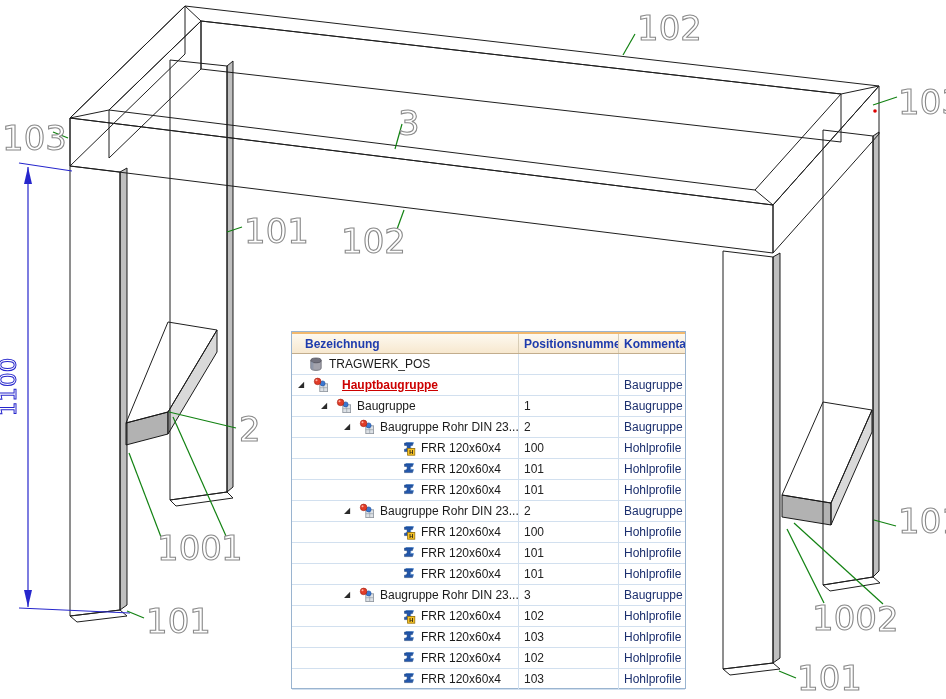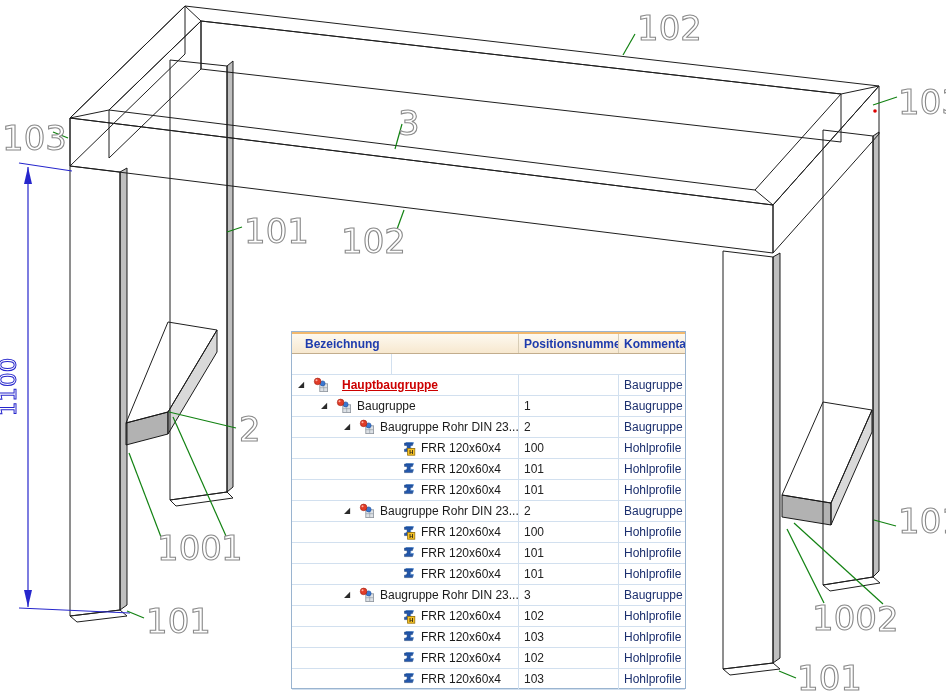--- a/index.html
+++ b/index.html
@@ -164,20 +164,30 @@
 </svg>
 
 <div id="pos-table">
   <div id="pos-head">
     <div class="hcell h-label">Bezeichnung</div>
     <div class="hcell h-pos">Positionsnummer</div>
     <div class="hcell h-comment">Kommentar</div>
   </div>
   <div id="tree-body">
         <div class="trow">
+          <div class="cell c-label" style="padding-left: 16px;">
+            <span class="ticon">
+              <svg viewBox="0 0 16 16" width="16" height="16">
+                <path d="M2.8,4.4 v7.6 a5.2,2.4 0 0 0 10.4,0 v-7.6 z" fill="#a3a3ac" stroke="#5a5a64" stroke-width="0.7"></path>
+                <ellipse cx="8" cy="4.4" rx="5.2" ry="2.4" fill="#72727e" stroke="#4a4a55" stroke-width="0.7"></ellipse>
+                <path d="M2.8,4.4 v7.6 a5.2,2.4 0 0 0 2.6,2.1 v-7.7 a5.2,2.4 0 0 1 -2.6,-2z" fill="#8a93a8" opacity="0.8"></path>
+              </svg>
+            </span>
+            <span class="tlabel">TRAGWERK_POS</span>
+          </div>
           <div class="cell c-pos"></div>
           <div class="cell c-comment"></div>
         </div>
         <div class="trow emph">
           <div class="cell c-label" style="padding-left: 21px;">
             <span class="expander" style="left: 6px;">◢</span>
             <span class="ticon">
               <svg viewBox="0 0 16 16" width="16" height="16">
                 <rect x="6.8" y="6.8" width="7.8" height="7.8" fill="#dde1e6" stroke="#8b929b" stroke-width="0.8"></rect>
                 <path d="M6.8,10.7 h7.8 M10.7,6.8 v7.8" stroke="#9aa1aa" stroke-width="0.7"></path>

